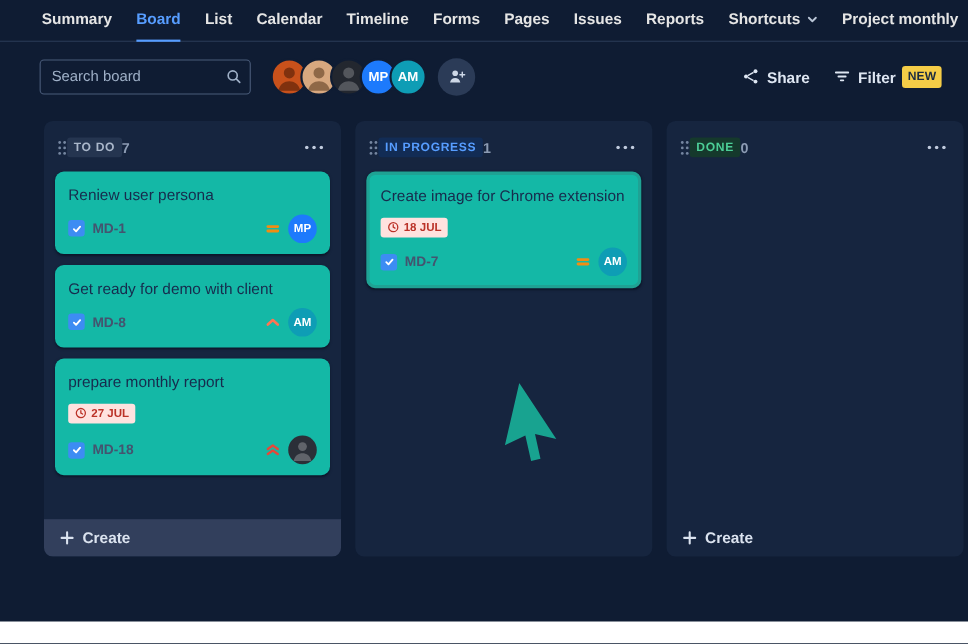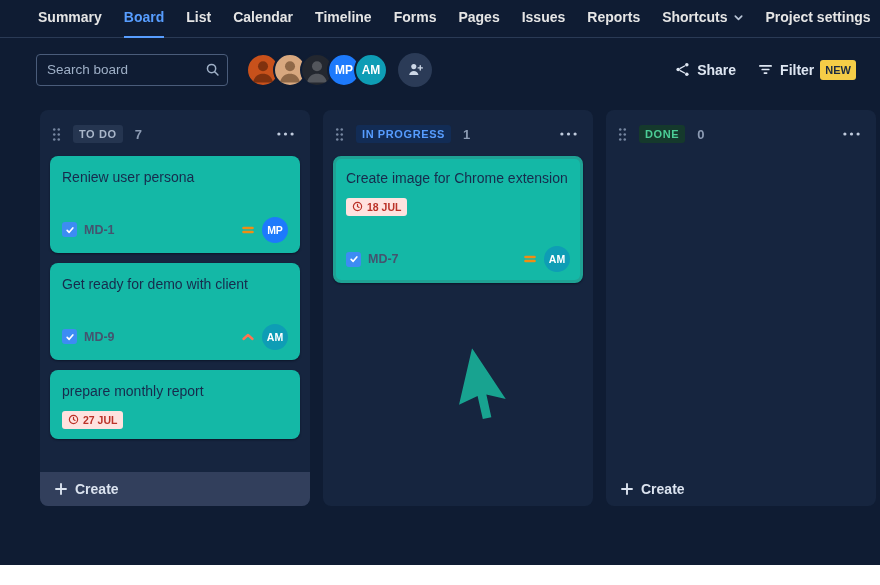--- a/index.html
+++ b/index.html
@@ -65,42 +65,42 @@
     background: #f5cd47; color: #1c2b41; font-size: 11px; font-weight: 700;
     padding: 4px 5px; border-radius: 3px; margin-left: -1px;
   }
 
   
   .board { display: flex; gap: 13px; padding: 10px 0 0 40px; align-items: flex-start; }
   .column {
     width: 270px; height: 396px; background: #16253f; border-radius: 8px;
     display: flex; flex-direction: column; overflow: hidden;
   }
-  .col-header { display: flex; align-items: center; gap: 12px; padding: 15px 12px 9px 12px; }
+  .col-header { display: flex; align-items: center; gap: 0; padding: 15px 12px 9px 12px; }
   .drag-handle { display: flex; cursor: grab; }
   .col-badge { font-size: 11px; font-weight: 700; letter-spacing: .6px; padding: 3px 6px; border-radius: 3px; }
   .badge-todo { color: #aab7ca; background: #253550; }
   .badge-inprogress { color: #579dff; background: #122c55; }
   .badge-done { color: #4cce97; background: #15392c; }
   .col-count { color: #8c9bb3; font-size: 13px; font-weight: 600; }
   .col-menu { margin-left: auto; cursor: pointer; padding: 4px; display: flex; }
 
   .cards { padding: 4px 10px 6px; display: flex; flex-direction: column; gap: 10px; flex: 1; overflow: hidden; }
   .card {
     background: #14b8a6; border-radius: 8px; padding: 12px 12px 10px;
     box-shadow: 0 1px 2px rgba(3,10,24,.55); cursor: pointer;
   }
   .card.highlight { border: 3px solid #1fa294; padding: 10px 10px 8px; }
   .card-title { color: #172b4d; font-size: 14px; line-height: 1.35; }
   .due-chip {
     display: inline-flex; align-items: center; gap: 4px;
     background: #ffe2df; color: #bb3228; font-size: 10.5px; font-weight: 700;
     padding: 3px 6px; border-radius: 3px; margin-top: 10px;
   }
-  .card-meta { display: flex; align-items: center; gap: 7px; margin-top: 30px; }
+  .card-meta { display: flex; align-items: center; gap: 7px; margin-top: 8px; }
   .task-icon {
     width: 15px; height: 15px; border-radius: 3px; background: #3d8cf3;
     display: flex; align-items: center; justify-content: center; flex: 0 0 auto;
   }
   .card-key { color: #44546f; font-size: 12.5px; font-weight: 600; }
   .meta-spacer { flex: 1; }
   .avatar.sm { width: 26px; height: 26px; font-size: 10.5px; border: none; }
 
   .col-footer {
     margin-top: auto; height: 34px; display: flex; align-items: center; gap: 7px;
@@ -146,21 +146,21 @@
     <span class="tab">
         <span>Reports</span>
       </span>
     <span class="tab">
       <span>Shortcuts</span>
       <svg viewBox="0 0 12 12" width="11" height="11">
           <path d="M2.5 4.5L6 8l3.5-3.5" fill="none" stroke="#b9c5d6" stroke-width="1.8" stroke-linecap="round" stroke-linejoin="round"></path>
         </svg>
     </span>
     <span class="tab">
-        <span>Project settings</span>
+        <span>Project monthly</span>
       </span>
   </nav>
 
   <div class="toolbar">
     <span class="search-wrap">
       <input class="search-input" type="text" placeholder="Search board" style="">
       <svg class="search-icon" viewBox="0 0 16 16" width="15" height="15">
         <circle cx="7" cy="7" r="4.4" fill="none" stroke="#9fb0c7" stroke-width="1.6"></circle>
         <line x1="10.4" y1="10.4" x2="13.8" y2="13.8" stroke="#9fb0c7" stroke-width="1.6" stroke-linecap="round"></line>
       </svg>
@@ -270,40 +270,58 @@
         </article>
 
         <article class="card">
           <div class="card-title">Get ready for demo with client</div>
           <div class="card-meta">
             <span class="task-icon">
               <svg viewBox="0 0 12 12" width="10" height="10">
                   <path d="M2.6 6.4L5 8.8l4.4-5.2" stroke="#fff" stroke-width="2" fill="none" stroke-linecap="round" stroke-linejoin="round"></path>
                 </svg>
             </span>
-            <span class="card-key">MD-9</span>
+            <span class="card-key">MD-8</span>
             <span class="meta-spacer"></span>
             <svg viewBox="0 0 14 14" width="14" height="14">
                 <path d="M2.5 9L7 5l4.5 4" stroke="#ff7452" stroke-width="2.4" fill="none" stroke-linecap="round" stroke-linejoin="round"></path>
               </svg>
             <span class="avatar sm" style="background:#0e9db5">
                 <span>AM</span>
               </span>
           </div>
         </article>
 
         <article class="card">
           <div class="card-title">prepare monthly report</div>
           <div>
             <span class="due-chip">
               <svg viewBox="0 0 12 12" width="11" height="11">
                   <circle cx="6" cy="6" r="4.5" fill="none" stroke="#bb3228" stroke-width="1.3"></circle>
                   <path d="M6 3.6V6l1.7 1" stroke="#bb3228" stroke-width="1.3" fill="none" stroke-linecap="round"></path>
                 </svg>
               <span>27 JUL</span>
+            </span>
+          </div>
+          <div class="card-meta" style="margin-top:10px;">
+            <span class="task-icon">
+              <svg viewBox="0 0 12 12" width="10" height="10">
+                  <path d="M2.6 6.4L5 8.8l4.4-5.2" stroke="#fff" stroke-width="2" fill="none" stroke-linecap="round" stroke-linejoin="round"></path>
+                </svg>
+            </span>
+            <span class="card-key">MD-18</span>
+            <span class="meta-spacer"></span>
+            <svg viewBox="0 0 14 14" width="14" height="14">
+                <path d="M2.5 10.8L7 7.6l4.5 3.2M2.5 6.2L7 3l4.5 3.2" stroke="#e5493a" stroke-width="2.2" fill="none" stroke-linecap="round" stroke-linejoin="round"></path>
+              </svg>
+            <span class="avatar sm" style="background:#2b2f38">
+              <svg viewBox="0 0 24 24" width="24" height="24">
+                  <circle cx="12" cy="9" r="4" fill="rgba(255,255,255,.25)"></circle>
+                  <path d="M4 22c1-5 4.5-7 8-7s7 2 8 7z" fill="rgba(255,255,255,.25)"></path>
+                </svg>
             </span>
           </div>
         </article>
       </div>
 
       <div class="col-footer solid">
         <svg viewBox="0 0 14 14" width="14" height="14">
             <path d="M7 2v10M2 7h10" stroke="#dbe3ef" stroke-width="1.9" stroke-linecap="round"></path>
           </svg>
         <span>Create</span>

